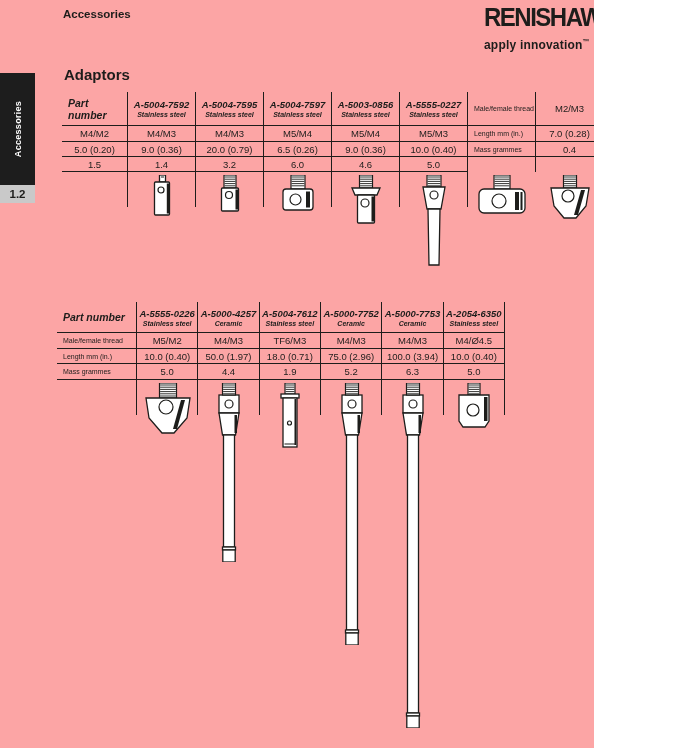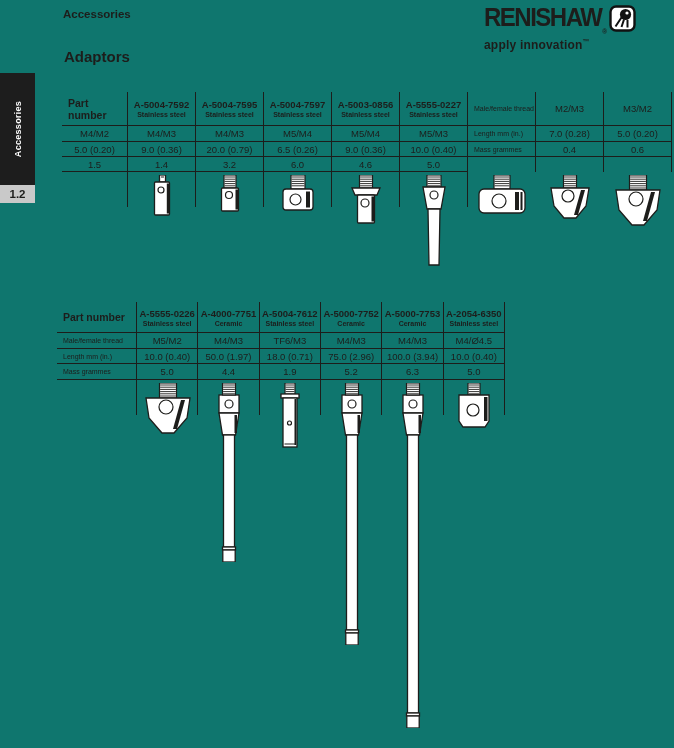--- a/index.html
+++ b/index.html
@@ -1,46 +1,46 @@
 <!DOCTYPE html>
 <html><head>
 <meta charset="utf-8">
 <style>
   html,body{margin:0;padding:0;background:#fff;}
-  .page{position:relative;width:674px;height:748px;background:#0f766e;
+  .page{position:relative;width:594px;height:748px;background:#fca5a5;
         font-family:"Liberation Sans",sans-serif;color:#1d1d1b;overflow:hidden;}
 
   
   .page-title{position:absolute;left:63px;top:8px;font-size:11.5px;font-weight:bold;}
   .logo{position:absolute;left:484px;top:5px;width:165px;}
   .logo-row{display:flex;align-items:flex-start;}
   .brand{font-size:24px;font-weight:bold;letter-spacing:-1.5px;line-height:24px;
          transform:scaleY(1.04);transform-origin:top left;}
   .reg{font-size:6.5px;font-weight:bold;align-self:flex-end;margin:0 2px 1px 1px;}
   .tagline{font-size:12px;font-weight:bold;margin-top:2px;letter-spacing:0.2px;}
   .tagline sup{font-size:7px;}
 
   
   .side-tab{position:absolute;left:0;top:73px;width:35px;height:112px;background:#1d1d1d;}
   .side-tab-label{position:absolute;left:50%;top:50%;transform:translate(-50%,-50%) rotate(-90deg);
                   color:#fff;font-size:9px;font-weight:bold;white-space:nowrap;letter-spacing:0.3px;}
   .section-box{position:absolute;left:0;top:185px;width:35px;height:18px;background:#c9c9c9;
                display:flex;align-items:center;justify-content:center;
                font-size:11.5px;font-weight:bold;color:#1d1d1b;}
 
-  .section-title{position:absolute;left:64px;top:48px;font-size:15px;font-weight:bold;}
+  .section-title{position:absolute;left:64px;top:66px;font-size:15px;font-weight:bold;}
 
   
   .spec-table{position:absolute;display:grid;}
   .cell{border-right:1px solid #1d1d1b;border-bottom:1px solid #1d1d1b;
         display:flex;flex-direction:column;align-items:center;justify-content:center;
         overflow:hidden;}
   .cell.rowlab{align-items:flex-start;justify-content:center;padding-left:6px;
                font-size:7px;color:#1d1d1b;}
-  .cell.head{justify-content:center;}
+  .cell.head{justify-content:center;font-style:italic;}
   .cell.headlab{align-items:flex-start;padding-left:6px;font-size:10.5px;font-weight:bold;}
   .pn{font-size:9.5px;font-weight:bold;white-space:nowrap;}
   .mat{font-size:7px;font-weight:bold;margin-top:1px;white-space:nowrap;}
   .val{font-size:9.5px;white-space:nowrap;}
   .cell.stub{border-bottom:none;background:transparent;}
   .illus{position:absolute;}
   .illus svg{display:block;}
 </style>
 </head>
 <body>
@@ -180,21 +180,21 @@
         <div class="cell stub"></div>
         <div class="cell stub"></div>
       </div>
       <div class="spec-table" style="left: 57px; top: 302px; width: 448px; grid-template-columns: 80px repeat(6, 1fr); grid-template-rows: 31px 16px 15px 16px 35px;">
         <div class="cell head headlab">Part number</div>
         <div class="cell head">
           <span class="pn">A-5555-0226</span>
           <span class="mat">Stainless steel</span>
         </div>
         <div class="cell head">
-          <span class="pn">A-4000-7751</span>
+          <span class="pn">A-5000-4257</span>
           <span class="mat">Ceramic</span>
         </div>
         <div class="cell head">
           <span class="pn">A-5004-7612</span>
           <span class="mat">Stainless steel</span>
         </div>
         <div class="cell head">
           <span class="pn">A-5000-7752</span>
           <span class="mat">Ceramic</span>
         </div>

